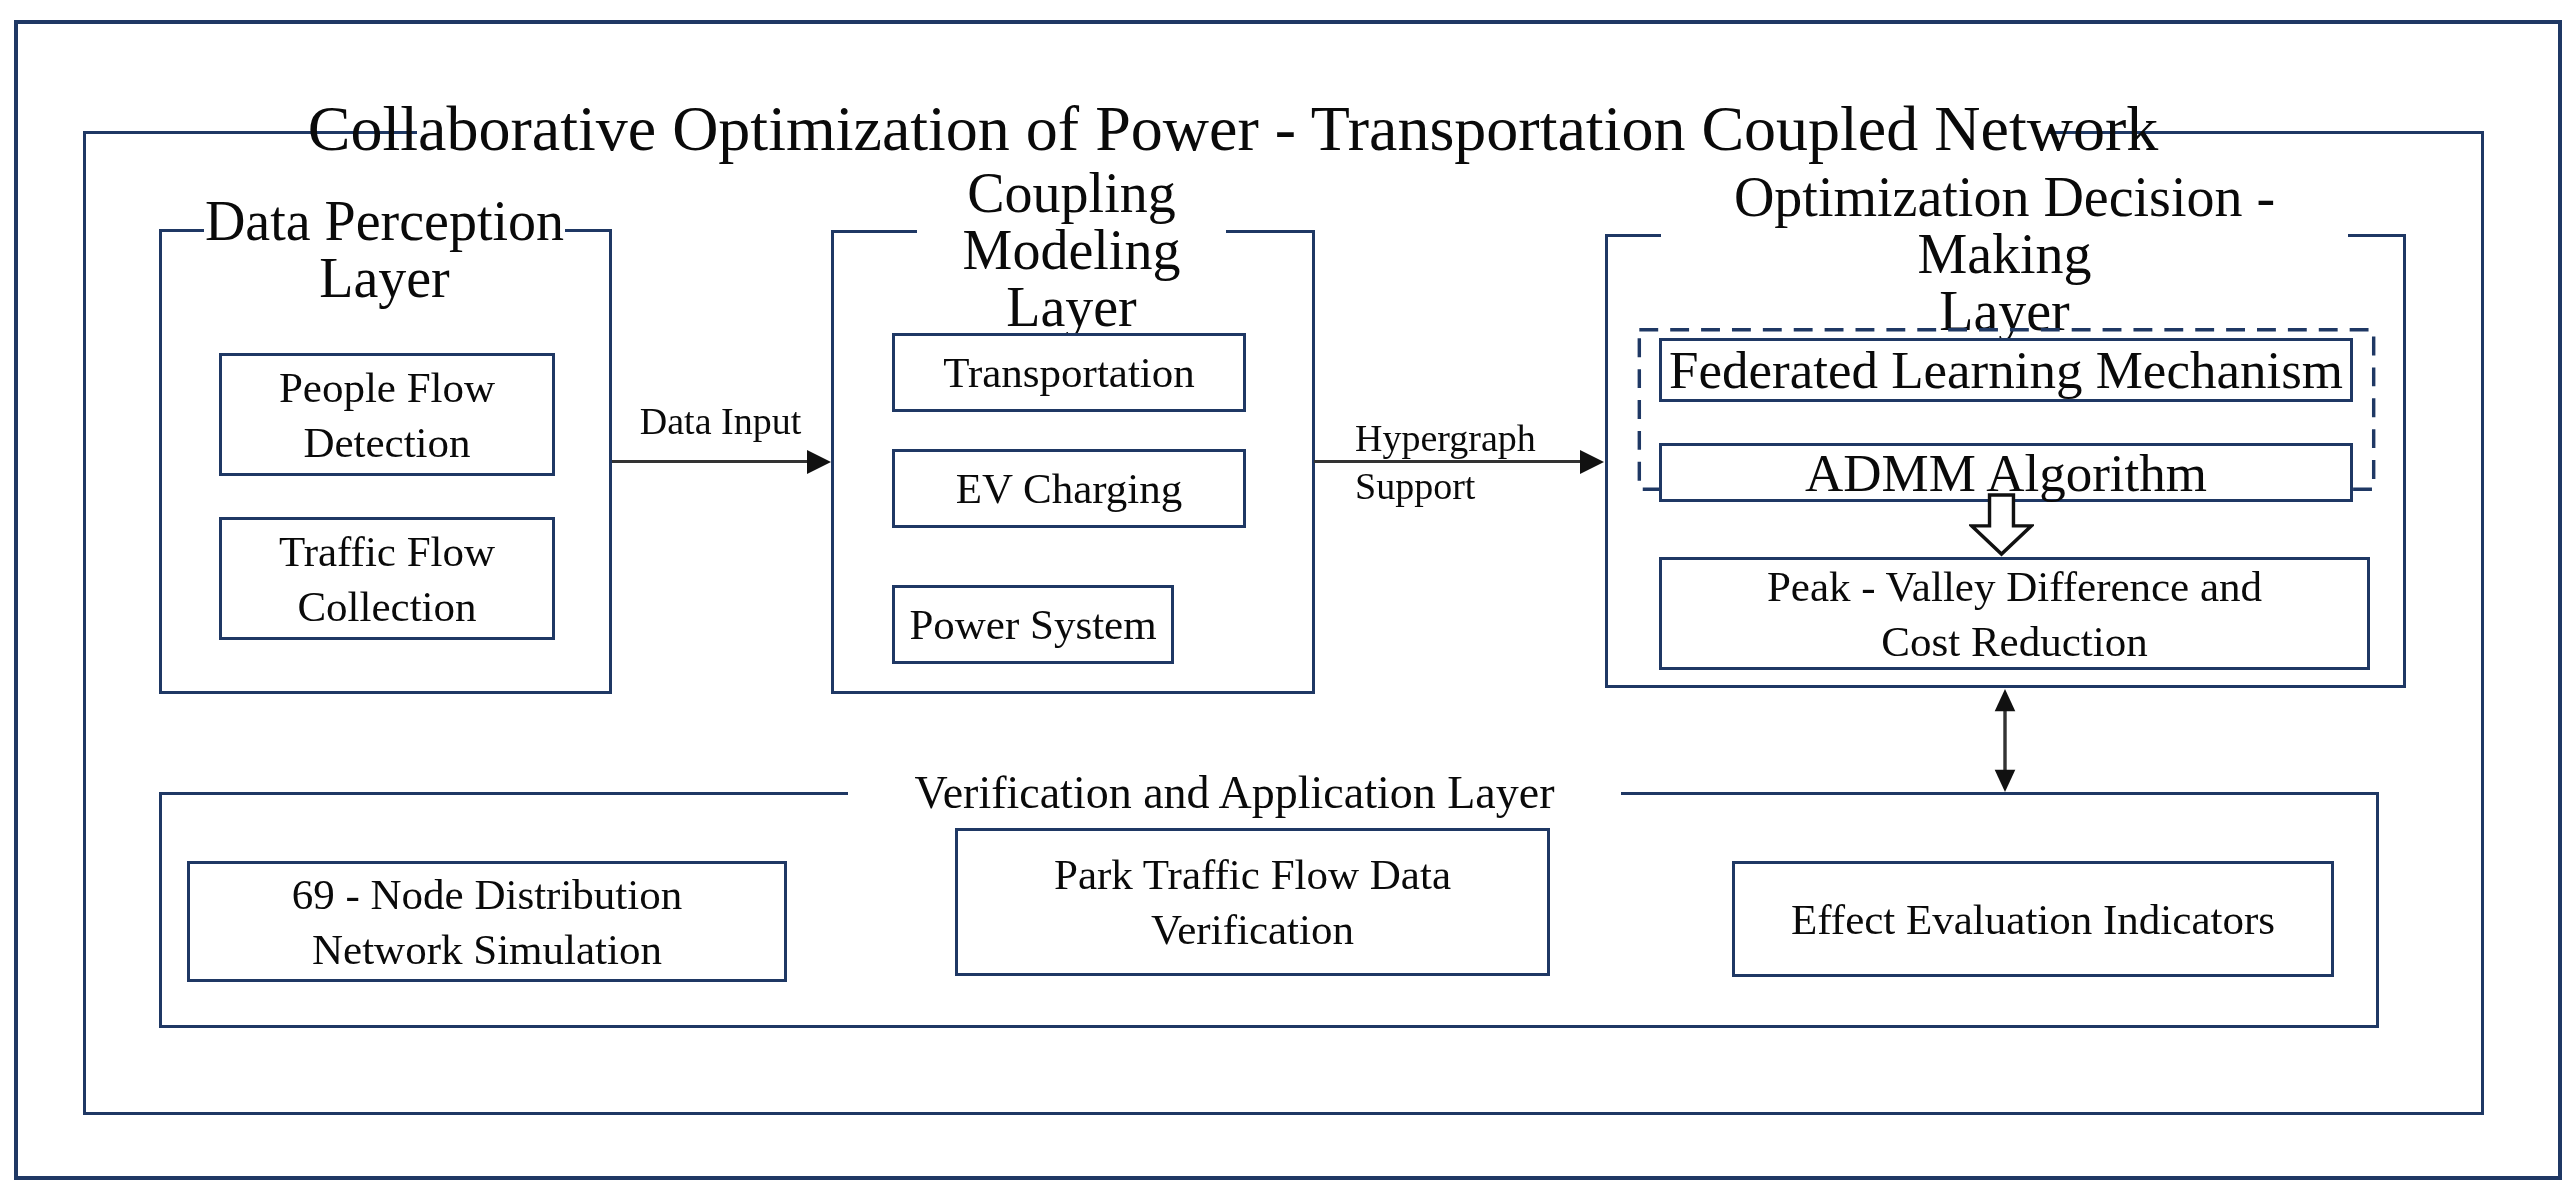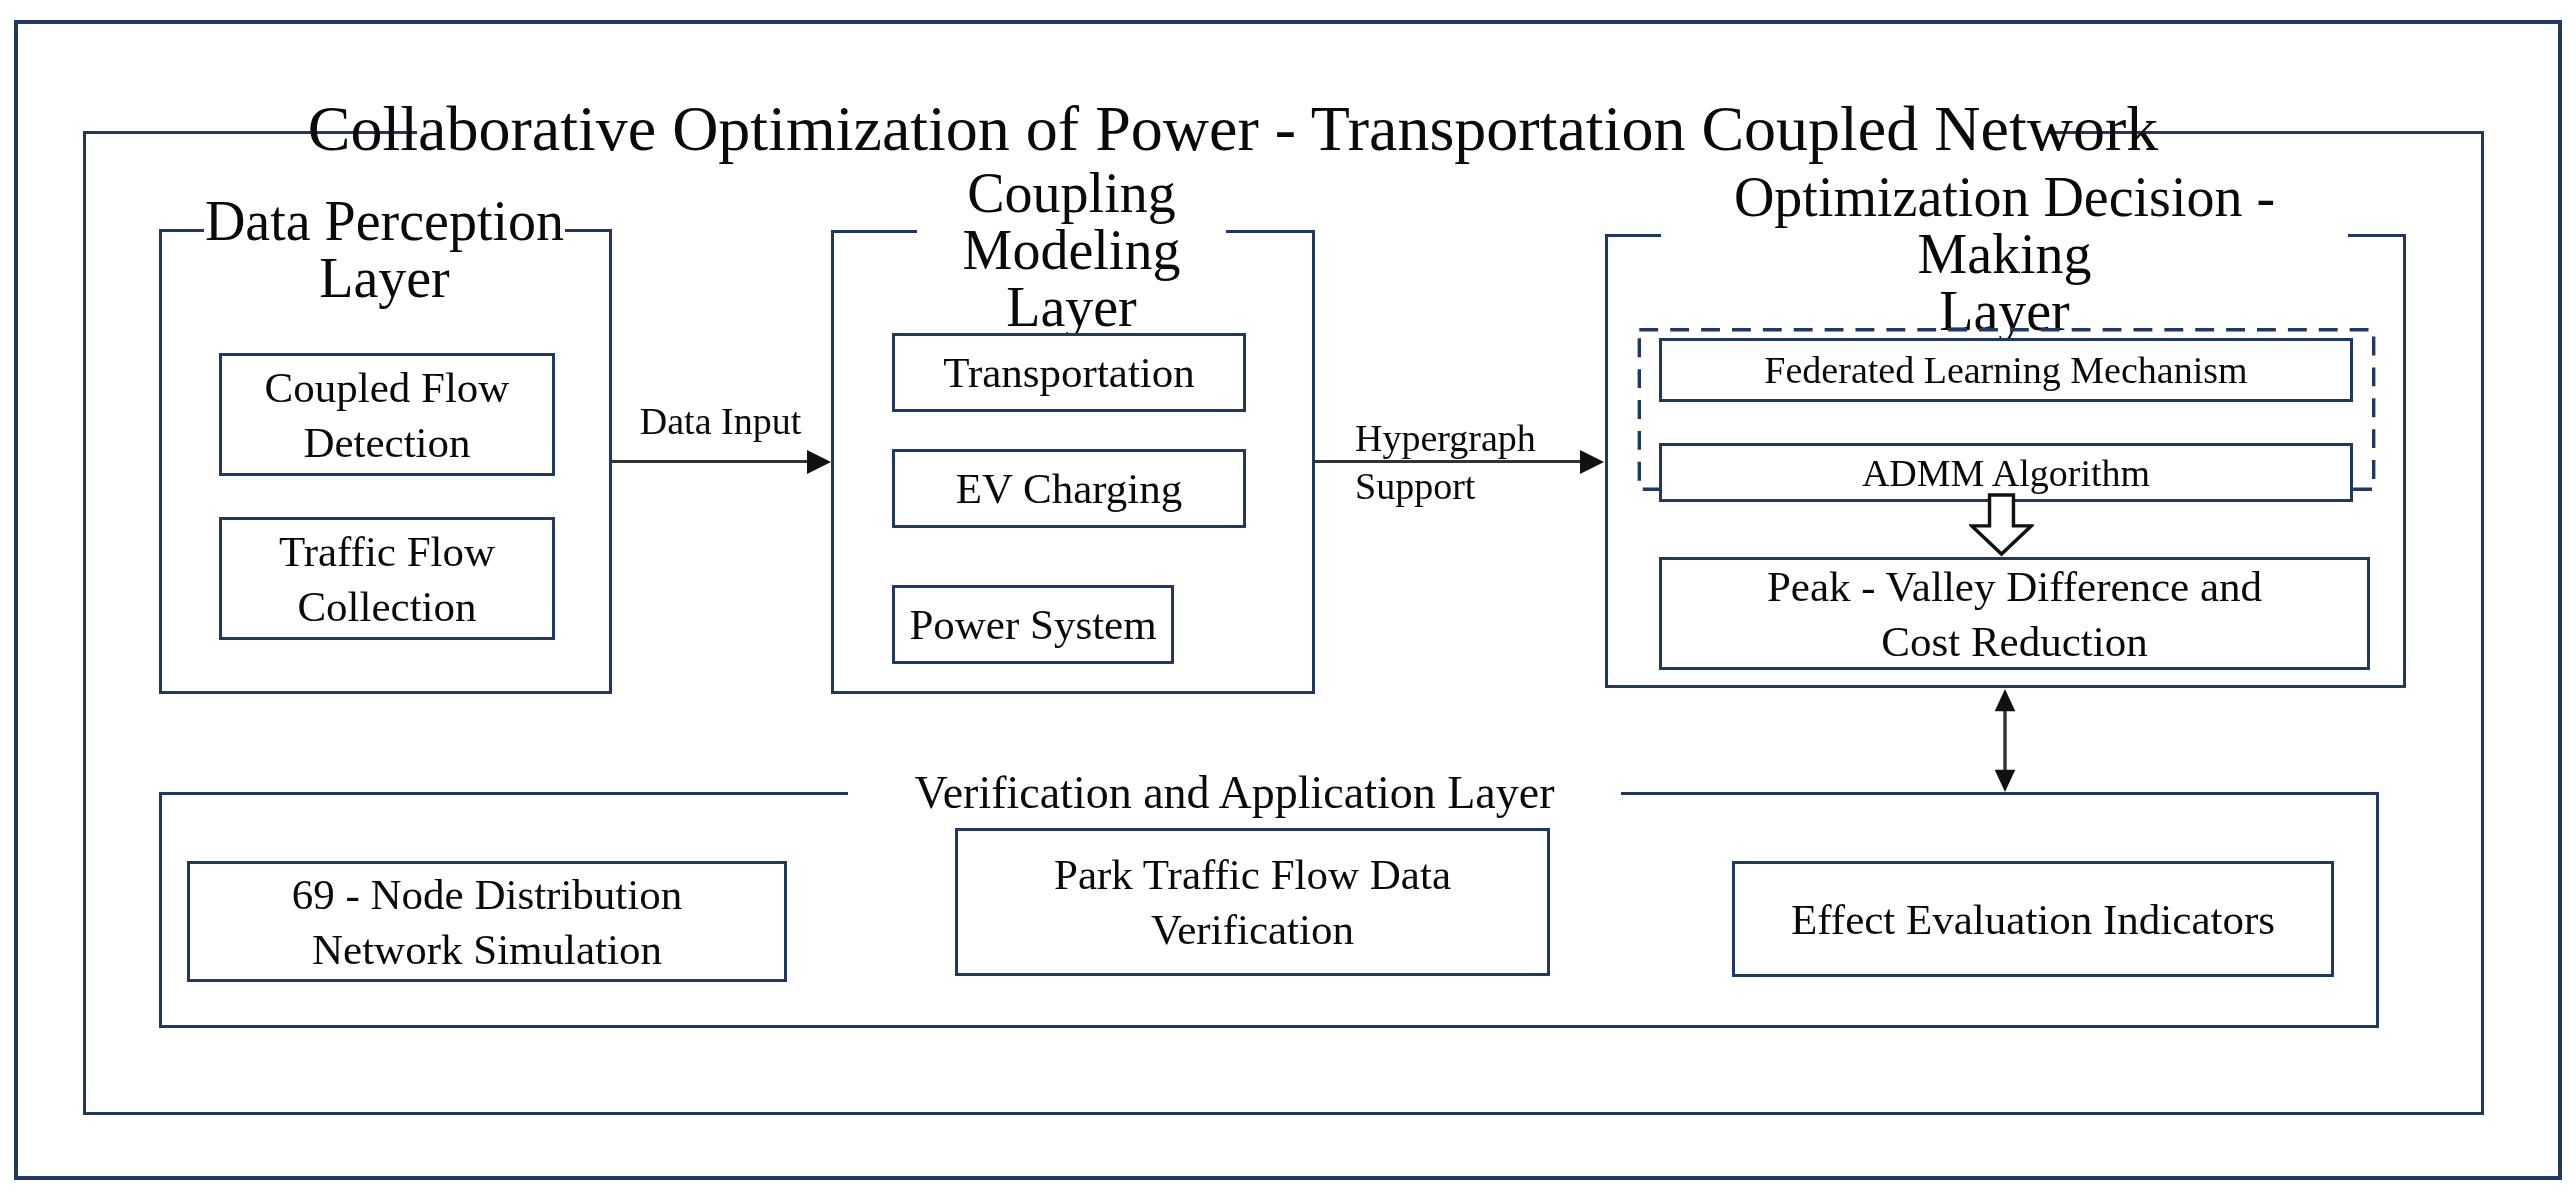--- a/index.html
+++ b/index.html
@@ -11,21 +11,21 @@
   .abs{position:absolute;box-sizing:border-box;}
   .frame{border:4.3px solid var(--navy);background:transparent;}
   .frame2{border:3.4px solid var(--navy);background:transparent;}
   .layerbox{border:3.4px solid var(--navy);background:transparent;}
   .innerbox{
     border:3.4px solid var(--navy);background:#ffffff;
     display:flex;align-items:center;justify-content:center;text-align:center;
     white-space:pre-line;
   }
   .box-label{font-size:43px;line-height:55px;}
-  .box-label-sm{font-size:38px;line-height:52px;}
+  .box-label-sm{font-size:53px;line-height:52px;}
   .main-title{
     background:#ffffff;display:flex;align-items:center;justify-content:center;
     font-size:64px;white-space:nowrap;text-align:center;
   }
   .layer-title{
     background:#ffffff;display:flex;align-items:center;justify-content:center;
     font-size:56px;line-height:57px;text-align:center;white-space:pre-line;
   }
   .va-title{
     background:#ffffff;display:flex;align-items:center;justify-content:center;
@@ -43,21 +43,21 @@
 
 <div class="abs frame" style="left:13.7px;top:20px;width:2548px;height:1160px;"></div>
 
 <div class="abs frame2" style="left:83px;top:131px;width:2401px;height:984px;"></div>
 
 <div class="abs main-title" style="left:417px;top:89px;width:1632px;height:79px;">Collaborative Optimization of Power - Transportation Coupled Network</div>
 
 <div class="abs layerbox" style="left:159px;top:229px;width:453px;height:465px;"></div>
 <div class="abs layer-title" style="left:204px;top:193px;width:361px;height:113px;">Data Perception
 Layer</div>
-<div class="abs innerbox box-label" style="left:219px;top:353px;width:336px;height:123px;">Coupled Flow
+<div class="abs innerbox box-label" style="left:219px;top:353px;width:336px;height:123px;">People Flow
 Detection</div>
 <div class="abs innerbox box-label" style="left:219px;top:517px;width:336px;height:123px;">Traffic Flow
 Collection</div>
 
 <div class="abs layerbox" style="left:831px;top:230px;width:484px;height:464px;"></div>
 <div class="abs layer-title" style="left:917px;top:194px;width:309px;height:113px;">Coupling
 Modeling Layer</div>
 <div class="abs innerbox box-label" style="left:892px;top:333px;width:354px;height:79px;">Transportation</div>
 <div class="abs innerbox box-label" style="left:892px;top:449px;width:354px;height:79px;">EV Charging</div>
 <div class="abs innerbox box-label" style="left:892px;top:565px;width:282px;height:79px;margin-top:20px;">Power System</div>

